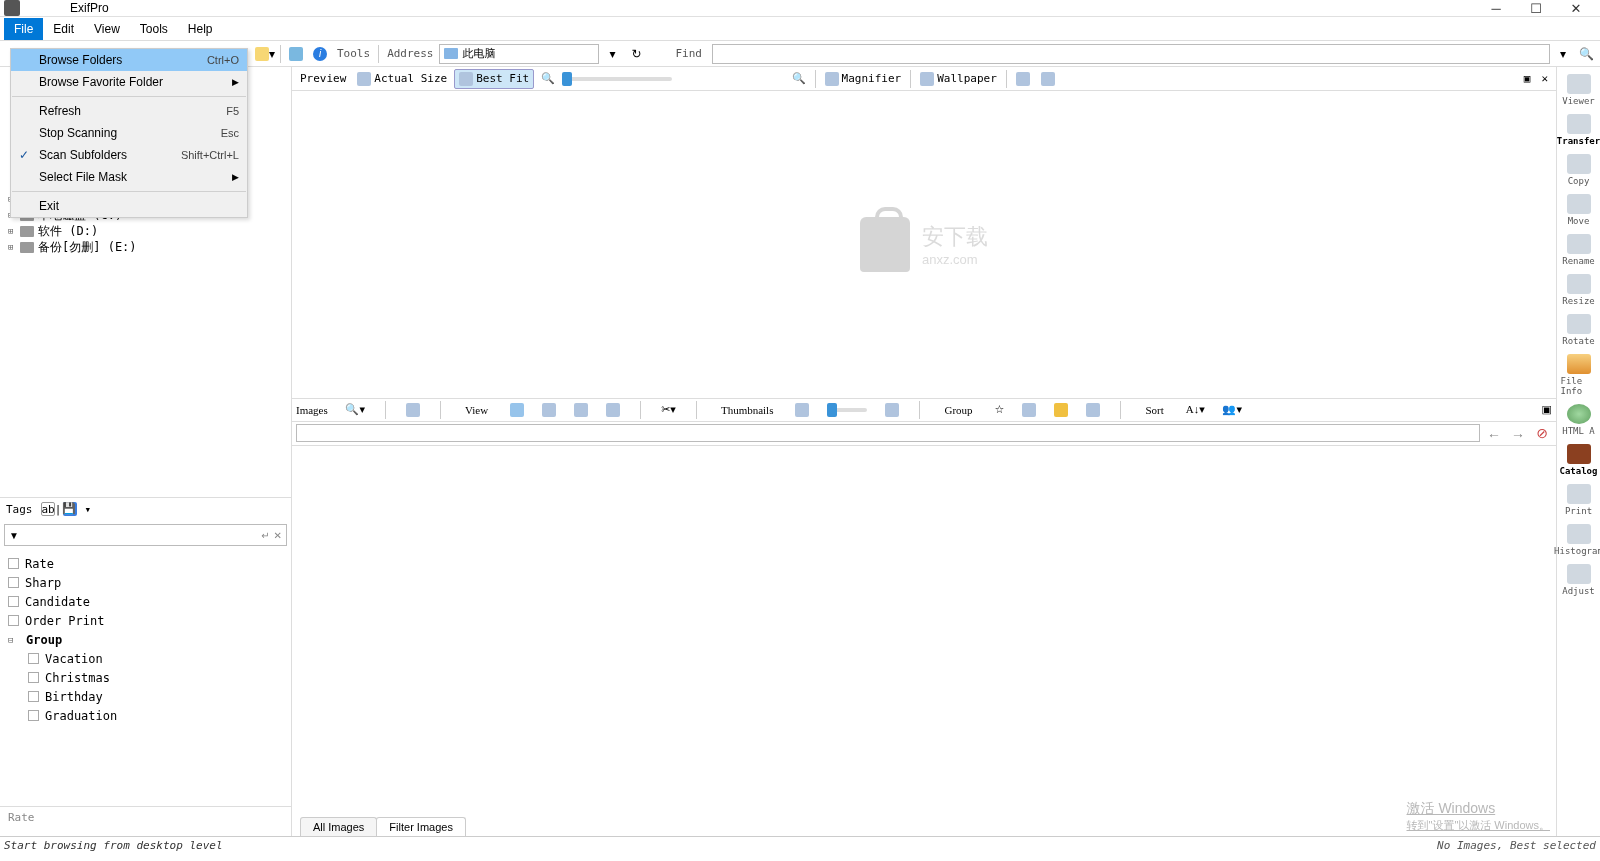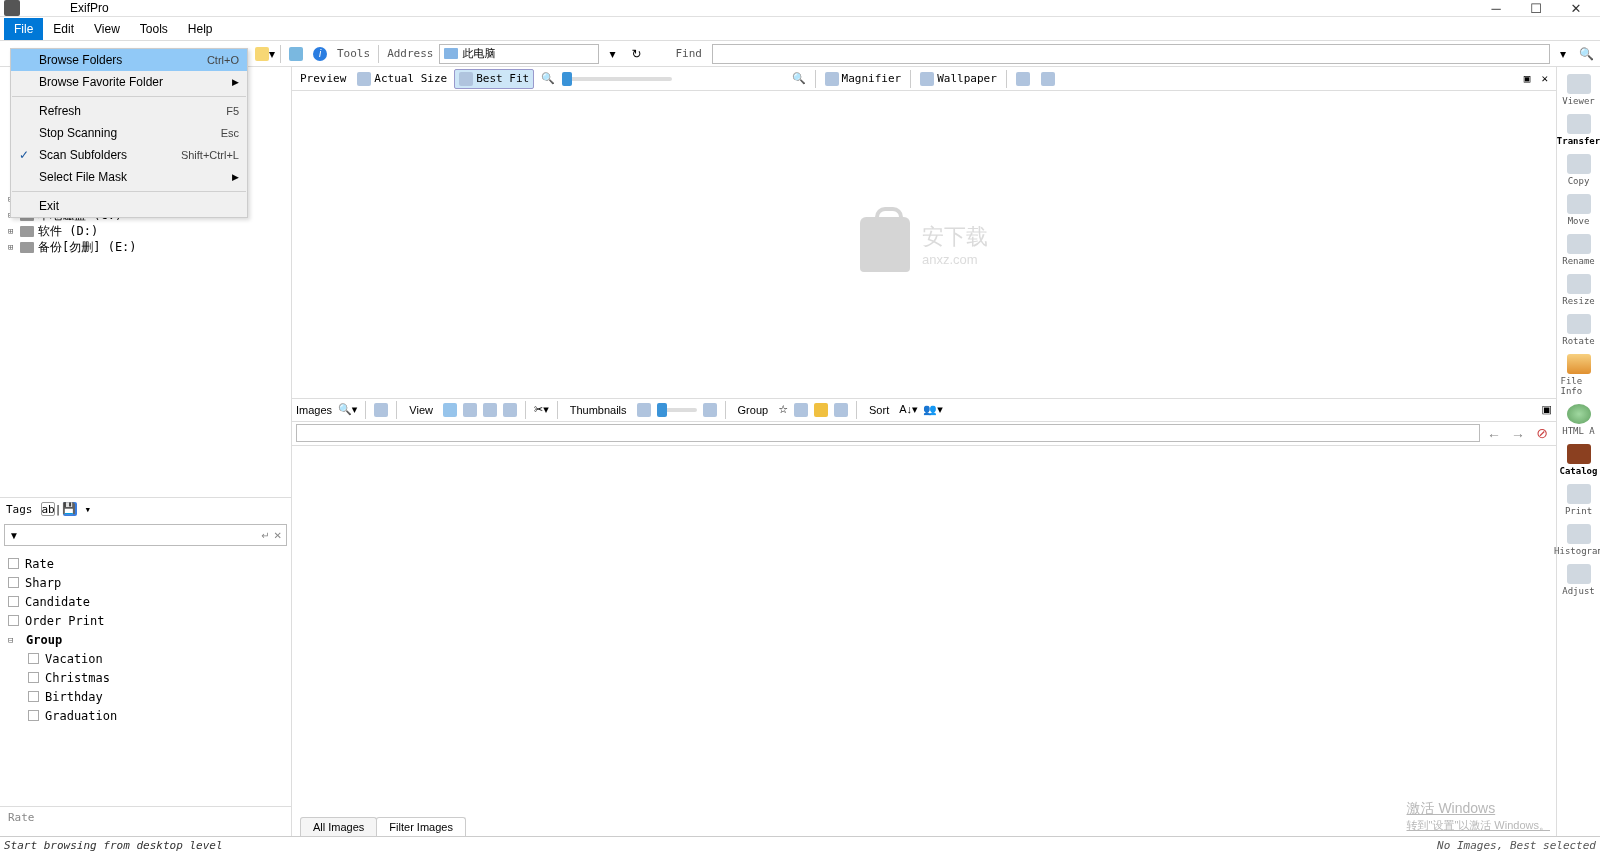--- a/index.html
+++ b/index.html
@@ -65,21 +65,21 @@
     .preview-toolbar .pt-btn.active { background: #cde6f7; border: 1px solid #99c; }
     .slider-track { width: 110px; height: 4px; background: #ddd; border-radius: 2px; position: relative; }
     .slider-thumb { width: 10px; height: 14px; background: #3a93d8; position: absolute; top: -5px; left: 0; border-radius: 2px; }
     .preview-area { flex: 1; background: #fff; position: relative; display: flex; align-items: center; justify-content: center; }
     .watermark { opacity: .35; display: flex; align-items: center; gap: 12px; }
     .watermark .wm-icon { width: 50px; height: 55px; background: #888; border-radius: 6px 6px 4px 4px; position: relative; }
     .watermark .wm-icon::before { content: ""; position: absolute; top: -10px; left: 15px; width: 20px; height: 12px; border: 4px solid #888; border-bottom: none; border-radius: 10px 10px 0 0; }
     .watermark .wm-text { font-size: 22px; color: #999; }
     .watermark .wm-text .sub { font-size: 13px; display: block; }
     
-    .images-toolbar { height: 24px; display: flex; align-items: center; padding: 7px 4px; gap: 6px; border-top: 1px solid #ddd; border-bottom: 1px solid #ddd; font-family: Liberation Sans, sans-serif; font-size: 11px; }
+    .images-toolbar { height: 24px; display: flex; align-items: center; padding: 7px 4px; gap: 18px; border-top: 1px solid #ddd; border-bottom: 1px solid #ddd; font-family: Liberation Serif, serif; font-size: 11px; }
     .filter-bar { height: 24px; display: flex; align-items: center; padding: 0 4px; gap: 4px; border-bottom: 1px solid #ddd; }
     .filter-input { flex: 1; height: 18px; border: 1px solid #bbb; padding: 0 4px; }
     .nav-btn { width: 20px; height: 20px; display: flex; align-items: center; justify-content: center; cursor: pointer; font-size: 14px; color: #888; }
     .images-area { flex: 1.2; background: #fff; }
     .tabs-bottom { height: 22px; display: flex; align-items: flex-end; padding: 0 8px; gap: 0; }
     .tab { padding: 3px 12px; border: 1px solid #ccc; border-bottom: none; background: #f5f5f5; font-size: 11px; cursor: pointer; border-radius: 3px 3px 0 0; margin-right: -1px; }
     .tab.active { background: #fff; }
     
     
     .right-panel { width: 44px; border-left: 1px solid #ddd; display: flex; flex-direction: column; align-items: center; padding: 4px 0; gap: 2px; font-family: monospace; font-size: 9px; color: #555; }

